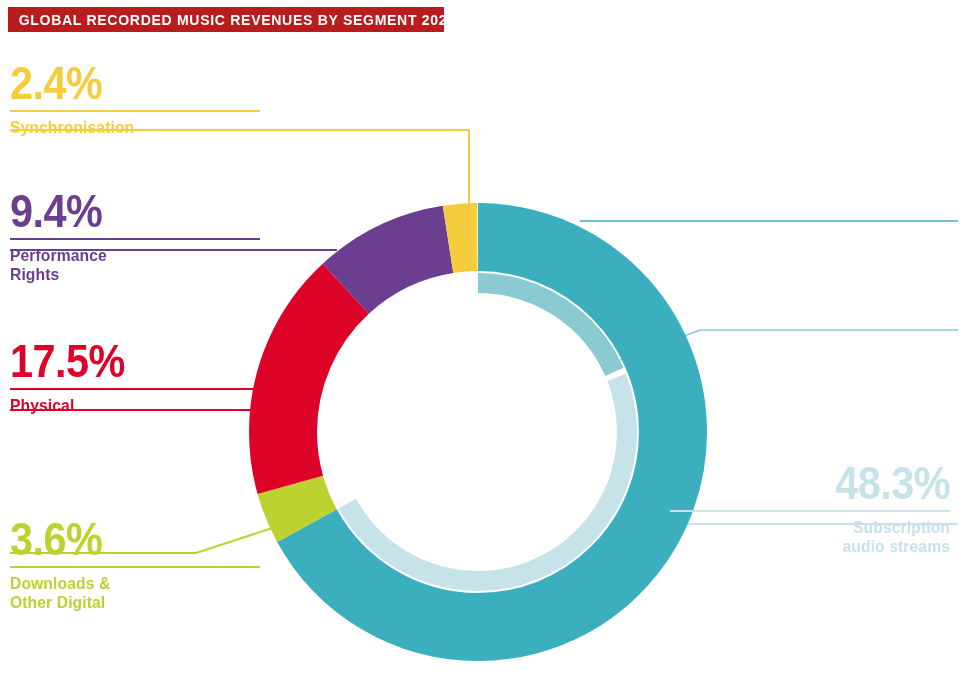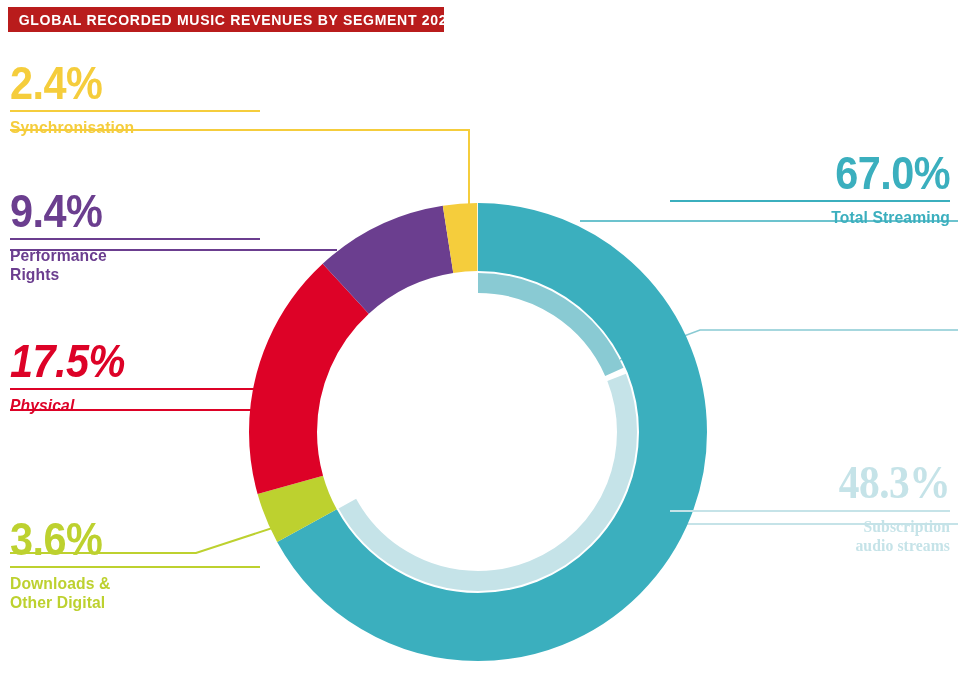--- a/index.html
+++ b/index.html
@@ -65,26 +65,26 @@
   }
   .callout.left .pct,
   .callout.left .name { transform-origin: left center; }
   .callout.right { text-align: right; }
   .callout.right .pct,
   .callout.right .name { transform-origin: right center; }
 
   
   #callout-sync        { left: 10px;  top: 62px;  width: 250px; }
   #callout-perf        { left: 10px;  top: 190px; width: 250px; }
-  #callout-physical    { left: 10px;  top: 340px; width: 250px; font-style: italic; }
+  #callout-physical    { left: 10px;  top: 340px; width: 250px; }
   #callout-downloads   { left: 10px;  top: 482px; width: 250px; margin-top: 36px; }
   
   #callout-streaming   { right: 18px; top: 152px; width: 280px; }
   #callout-adsupported { right: 18px; top: 276px; width: 280px; }
-  #callout-subs        { right: 18px; top: 462px; width: 280px; font-family: Liberation Serif, serif; }
+  #callout-subs        { right: 18px; top: 462px; width: 280px; }
 </style>
 </head>
 <body>
 
 <div id="chart-stage">
 
   <svg id="donut-svg" width="968" height="675" viewBox="0 0 968 675">
 
     <g>
 
@@ -143,25 +143,20 @@
     <div class="name" style="color:#DD0227">Physical</div>
   </div>
 
   <div class="callout left" id="callout-downloads">
     <div class="pct" style="color:#BDD12F">3.6%</div>
     <div class="rule" style="background:#BDD12F"></div>
     <div class="name" style="color:#BDD12F">Downloads &amp;
 Other Digital</div>
   </div>
 
-  <div class="callout right" id="callout-streaming">
-    <div class="pct" style="color:#3BAFBE">67.0%</div>
-    <div class="rule" style="background:#3BAFBE"></div>
-    <div class="name" style="color:#3BAFBE">Total Streaming</div>
-  </div>
 
 
   <div class="callout right" id="callout-subs">
     <div class="pct" style="color:#C5E3E8">48.3%</div>
     <div class="rule" style="background:#C5E3E8"></div>
     <div class="name" style="color:#C5E3E8">Subscription
 audio streams</div>
   </div>
 
 </div>

